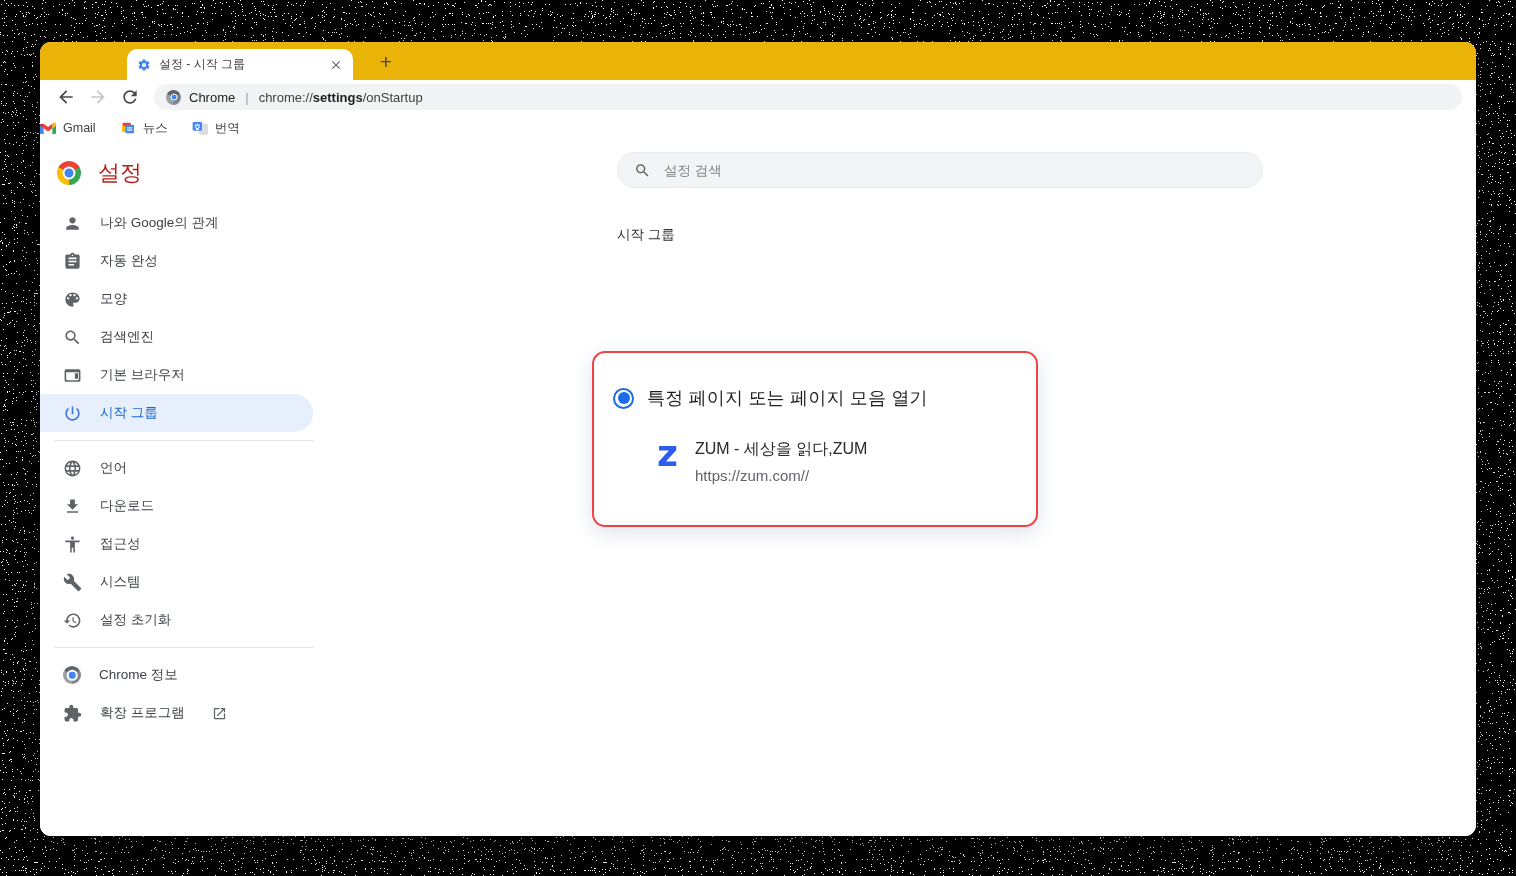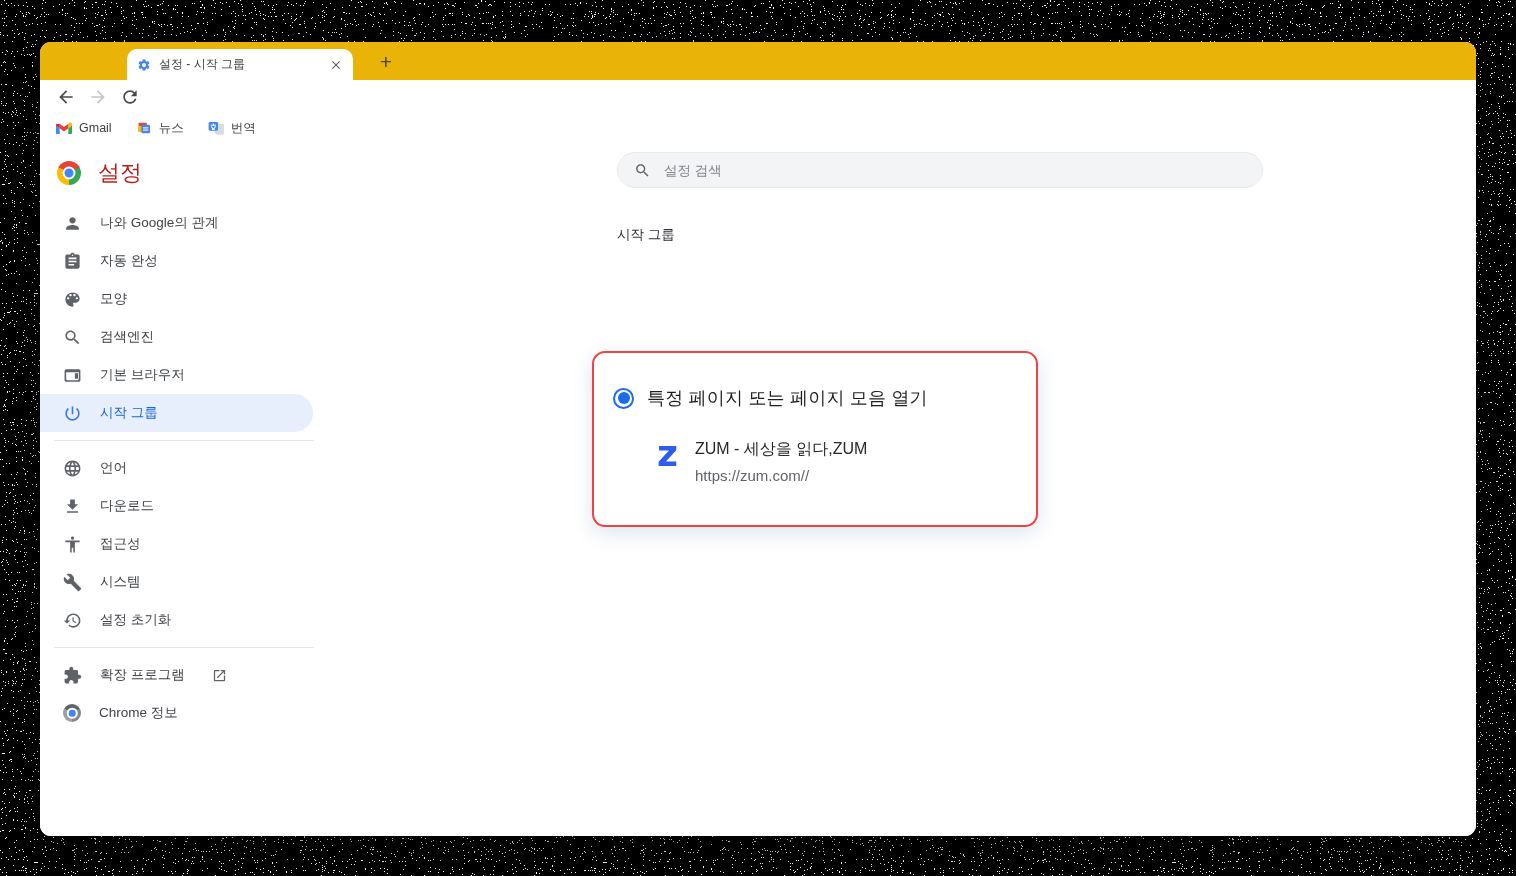--- a/index.html
+++ b/index.html
@@ -25,21 +25,21 @@
   .toolbar { height:34px; background:#fff; display:flex; align-items:center; padding:0 14px 0 10px; }
   .nav-ic { width:20px; height:20px; margin:0 6px; flex:0 0 auto; }
   .omnibox { flex:1; height:26px; margin-left:8px; background:#f1f3f4; border-radius:13px;
              display:flex; align-items:center; padding:0 12px; gap:8px; }
   .omni-label { font-size:13px; color:#202124; }
   .omni-sep { color:#9aa0a6; font-size:13px; padding:0 2px; }
   .omni-url { font-size:13px; color:#3c4043; }
   .omni-url b { font-weight:700; color:#202124; }
 
   
-  .bookmarks { height:28px; background:#fff; display:flex; align-items:center; padding-left:16px; gap:24px; }
+  .bookmarks { height:28px; background:#fff; display:flex; align-items:center; gap:24px; }
   .bm-item { display:flex; align-items:center; gap:7px; font-size:12.5px; color:#3c4043; cursor:pointer; }
 
   
   .content { position:relative; height:694px; background:#fff; }
 
   
   .page-head { position:absolute; left:17px; top:16px; display:flex; align-items:center; gap:17px; }
   .page-title { font-size:22px; color:#b91c1c; }
 
   
@@ -129,20 +129,26 @@
   <div class="toolbar">
     <svg class="nav-ic" style="color:#45484d" viewBox="0 0 24 24" fill="currentColor">
         <path d="M20 11H7.83l5.59-5.59L12 4l-8 8 8 8 1.41-1.41L7.83 13H20v-2z"></path>
       </svg>
     <svg class="nav-ic" style="color:#c3c6cb" viewBox="0 0 24 24" fill="currentColor">
         <path d="M4 13h12.17l-5.59 5.59L12 20l8-8-8-8-1.41 1.41L16.17 11H4v2z"></path>
       </svg>
     <svg class="nav-ic" style="color:#45484d" viewBox="0 0 24 24" fill="currentColor">
         <path d="M17.65 6.35C16.2 4.9 14.21 4 12 4c-4.42 0-7.99 3.58-7.99 8s3.57 8 7.99 8c3.73 0 6.84-2.55 7.73-6h-2.08c-.82 2.33-3.04 4-5.65 4-3.31 0-6-2.69-6-6s2.69-6 6-6c1.66 0 3.14.69 4.22 1.78L13 11h7V4l-2.35 2.35z"></path>
       </svg>
+    <div class="omnibox">
+      <span class="glogo gray sz15"></span>
+      <span class="omni-label">Chrome</span>
+      <span class="omni-sep">|</span>
+      <span class="omni-url"><span>chrome://</span><b>settings</b><span>/onStartup</span></span>
+    </div>
   </div>
 
   <div class="bookmarks">
     <div class="bm-item">
       <svg style="width:16px;height:12px" viewBox="0 0 24 18">
           <path fill="#4285f4" d="M1.64 18h3.82V9.27L0 5.18v11.18C0 17.27.73 18 1.64 18z"></path>
           <path fill="#34a853" d="M18.55 18h3.81c.91 0 1.64-.73 1.64-1.64V5.18l-5.45 4.09z"></path>
           <path fill="#fbbc04" d="M18.55 9.27l5.45-4.09V3.27c0-2.02-2.31-3.18-3.93-1.96l-1.52 1.14z"></path>
           <path fill="#ea4335" d="M5.45 9.27V2.45L12 7.36l6.55-4.91v6.82L12 14.18z"></path>
           <path fill="#c5221f" d="M0 3.27v1.91l5.45 4.09V2.45z"></path>
@@ -253,31 +259,31 @@
       <div class="side-item">
         <svg class="mi" viewBox="0 0 24 24" fill="currentColor">
             <path d="M13 3c-4.97 0-9 4.03-9 9H1l3.89 3.89.07.14L9 12H6c0-3.87 3.13-7 7-7s7 3.13 7 7-3.13 7-7 7c-1.93 0-3.68-.79-4.94-2.06l-1.42 1.42C8.27 19.99 10.51 21 13 21c4.97 0 9-4.03 9-9s-4.03-9-9-9zm-1 5v5l4.28 2.54.72-1.21-3.5-2.08V8H12z"></path>
           </svg>
         <span>설정 초기화</span>
       </div>
 
       <div class="side-div"></div>
 
       <div class="side-item">
+        <span class="glogo gray sz18"></span>
+        <span>Chrome 정보</span>
+      </div>
+      <div class="side-item">
         <svg class="mi" viewBox="0 0 24 24" fill="currentColor">
             <path d="M20.5 11H19V7c0-1.1-.9-2-2-2h-4V3.5C13 2.12 11.88 1 10.5 1S8 2.12 8 3.5V5H4c-1.1 0-1.99.9-1.99 2v3.8H3.5c1.49 0 2.7 1.21 2.7 2.7s-1.21 2.7-2.7 2.7H2V20c0 1.1.9 2 2 2h3.8v-1.5c0-1.49 1.21-2.7 2.7-2.7 1.49 0 2.7 1.21 2.7 2.7V22H17c1.1 0 2-.9 2-2v-4h1.5c1.38 0 2.5-1.12 2.5-2.5S21.88 11 20.5 11z"></path>
           </svg>
         <span>확장 프로그램</span>
         <svg class="ext-ic" viewBox="0 0 24 24" fill="currentColor">
             <path d="M19 19H5V5h7V3H5c-1.11 0-2 .9-2 2v14c0 1.1.89 2 2 2h14c1.1 0 2-.9 2-2v-7h-2v7zM14 3v2h3.59l-9.83 9.83 1.41 1.41L19 6.41V10h2V3h-7z"></path>
           </svg>
-      </div>
-      <div class="side-item">
-        <span class="glogo gray sz18"></span>
-        <span>Chrome 정보</span>
       </div>
     </nav>
 
     <div class="section-title">시작 그룹</div>
 
 
     <div class="overlay">
       <div class="ov-option">
         <span class="radio-big"></span>
         <span class="ov-label">특정 페이지 또는 페이지 모음 열기</span>

